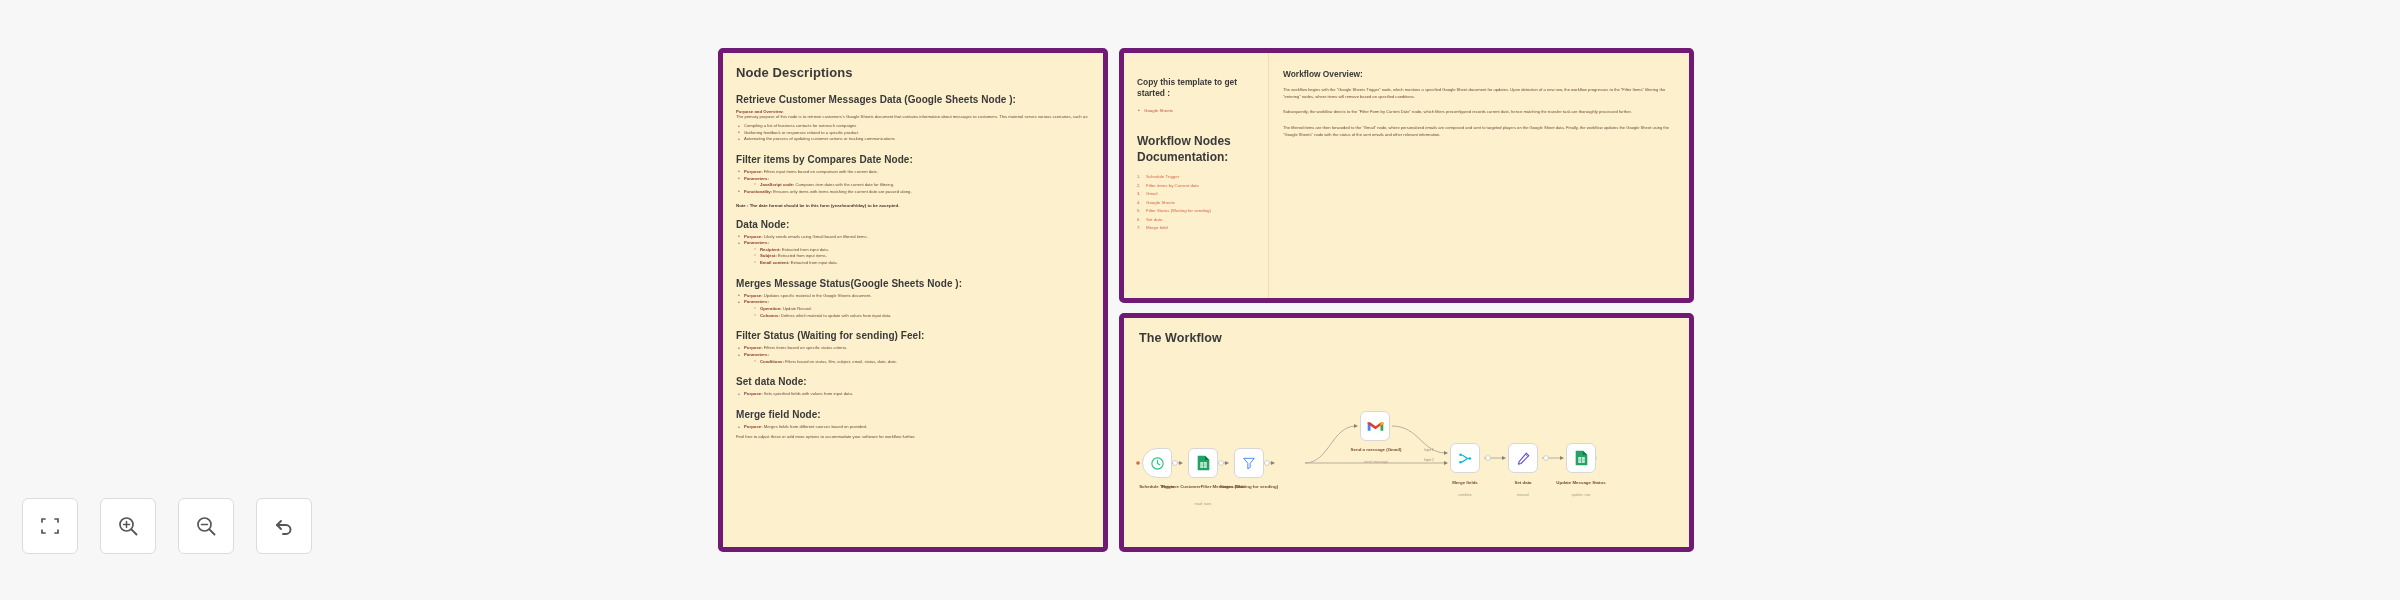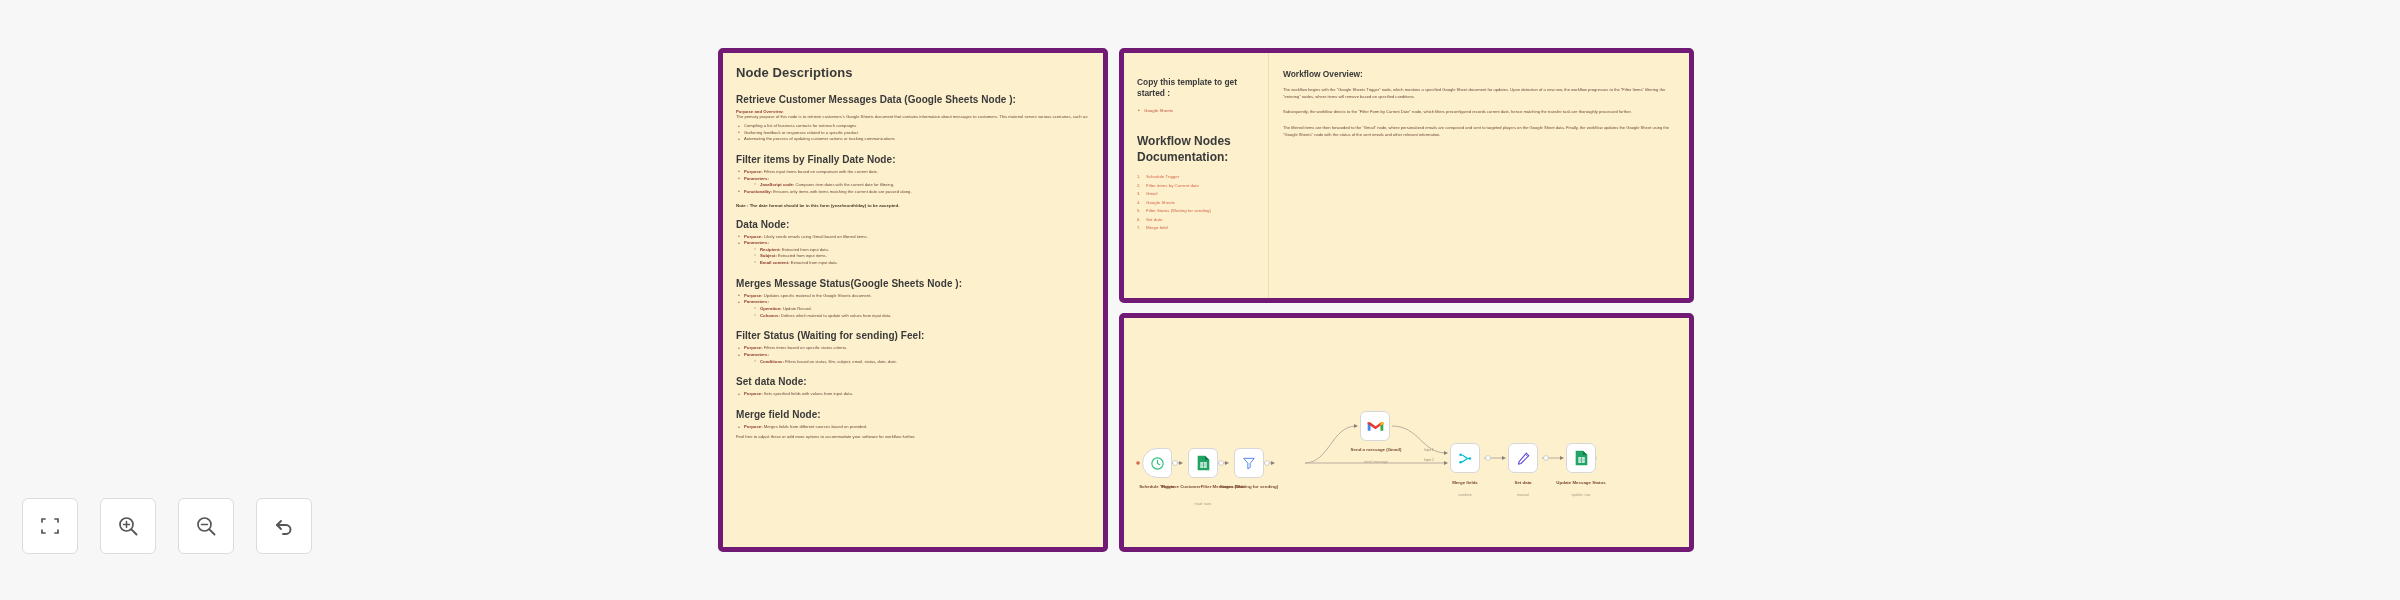--- a/index.html
+++ b/index.html
@@ -131,21 +131,21 @@
 
       <div class="sec-h">Retrieve Customer Messages Data (Google Sheets Node ):</div>
       <div class="lbl">Purpose and Overview:</div>
       <div class="para">The primary purpose of this node is to retrieve customers's Google Sheets document that contains information about messages to customers. This material serves various scenarios, such as:</div>
       <ul class="bl">
         <li>Compiling a list of business contacts for outreach campaigns</li>
         <li>Gathering feedback or responses related to a specific product</li>
         <li>Automating the process of updating customer actions or tracking communications</li>
       </ul>
 
-      <div class="sec-h">Filter items by Finally Date Node:</div>
+      <div class="sec-h">Filter items by Compares Date Node:</div>
       <ul class="bl">
         <li><span class="lbl">Purpose:</span> <span>Filters input items based on comparison with the current date.</span></li>
         <li><span class="lbl">Parameters:</span>
           <ul>
             <li><span class="lbl">JavaScript code:</span> <span>Compares item dates with the current date for filtering.</span></li>
           </ul>
         </li>
         <li><span class="lbl">Functionality:</span> <span>Ensures only items with items matching the current date are passed along.</span></li>
       </ul>
       <div class="note-line">Note : The date format should be in this form (year/month/day) to be accepted.</div>
@@ -215,20 +215,21 @@
       <div class="col-b">
         <div class="col-h">Workflow Overview:</div>
         <div class="ov-p">The workflow begins with the "Google Sheets Trigger" node, which monitors a specified Google Sheet document for updates. Upon detection of a new row, the workflow progresses to the "Filter Items" filtering the "entering" nodes, where items will remove based on specified conditions.</div>
         <div class="ov-p">Subsequently, the workflow directs to the "Filter Form by Current Date" node, which filters preconfigured records current date, hence matching the transfer task are thoroughly processed further.</div>
         <div class="ov-p">The filtered items are then forwarded to the "Gmail" node, where personalized emails are composed and sent to targeted players on the Google Sheet data. Finally, the workflow updates the Google Sheet using the "Google Sheets" node with the status of the sent emails and other relevant information.</div>
       </div>
     </div>
   </div>
 
   <div class="note" id="note-flow">
+    <div class="flow-title">The Workflow</div>
 
     <div class="flow-stage">
 
       <svg class="edges" width="575" height="239">
         <g stroke="#b8ada0" stroke-width="1" fill="none">
           <path d="M 47 145 L 57 145"></path>
           <path d="M 93 145 L 103 145"></path>
           <path d="M 139 145 L 149 145"></path>
 
           <path d="M 181 145 C 205 145 208 108 232 108"></path>

